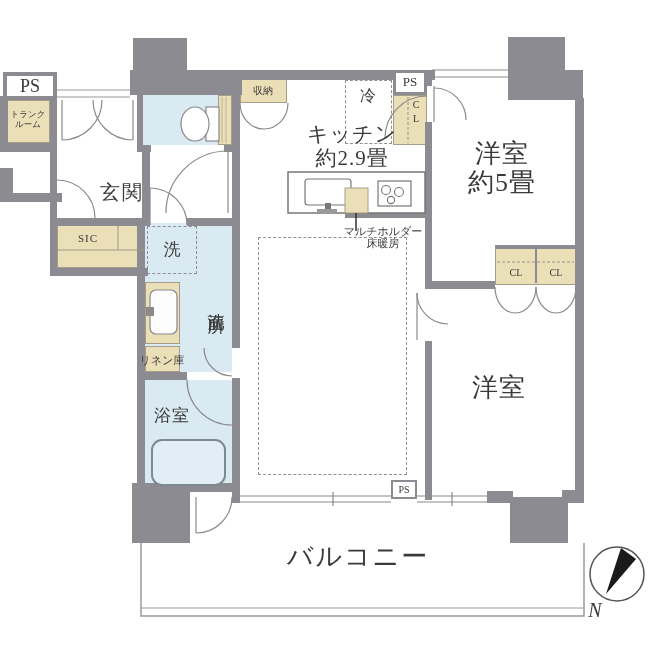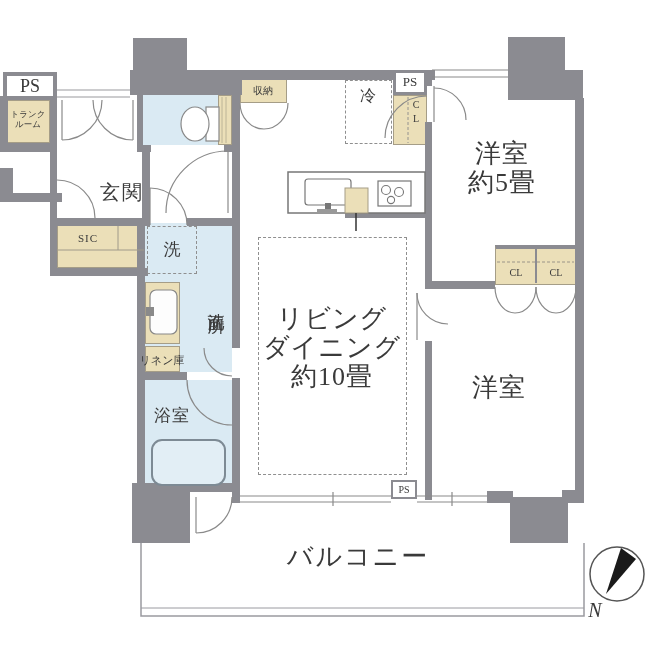--- a/index.html
+++ b/index.html
@@ -164,24 +164,27 @@
   <div class="lbl vert" style="left:216px;top:303px;font-size:17px;letter-spacing:2px;">洗面所</div>
   <div class="lbl" style="left:162px;top:360px;font-size:11px;">リネン庫</div>
   <div class="lbl" style="left:172px;top:416px;font-size:17px;letter-spacing:1px;">浴室</div>
   <div class="lbl" style="left:263px;top:91px;font-size:10px;">収納</div>
   <div class="lbl" style="left:368px;top:96px;font-size:16px;">冷</div>
   <div class="lbl" style="left:410px;top:82px;font-size:13px;">PS</div>
   <div class="lbl" style="left:416px;top:112px;font-size:10px;line-height:1.4;">
     <div>C</div>
     <div>L</div>
   </div>
-  <div class="lbl" style="left:332px;top:348px;font-size:26px;letter-spacing:1px;">
-    <div>リビング</div>
-    <div>ダイニング</div>
-    <div>約10畳</div>
+  <div class="lbl" style="left:352px;top:147px;font-size:21px;letter-spacing:1px;">
+    <div>キッチン</div>
+    <div>約2.9畳</div>
+  </div>
+  <div class="lbl" style="left:383px;top:237px;font-size:11px;">
+    <div>マルチホルダー</div>
+    <div>床暖房</div>
   </div>
   <div class="lbl" style="left:502px;top:168px;font-size:26px;letter-spacing:1px;">
     <div>洋室</div>
     <div>約5畳</div>
   </div>
   <div class="lbl" style="left:516px;top:273px;font-size:10px;">CL</div>
   <div class="lbl" style="left:556px;top:273px;font-size:10px;">CL</div>
   <div class="lbl" style="left:499px;top:388px;font-size:26px;letter-spacing:1px;">
     <div>洋室</div>
   </div>

